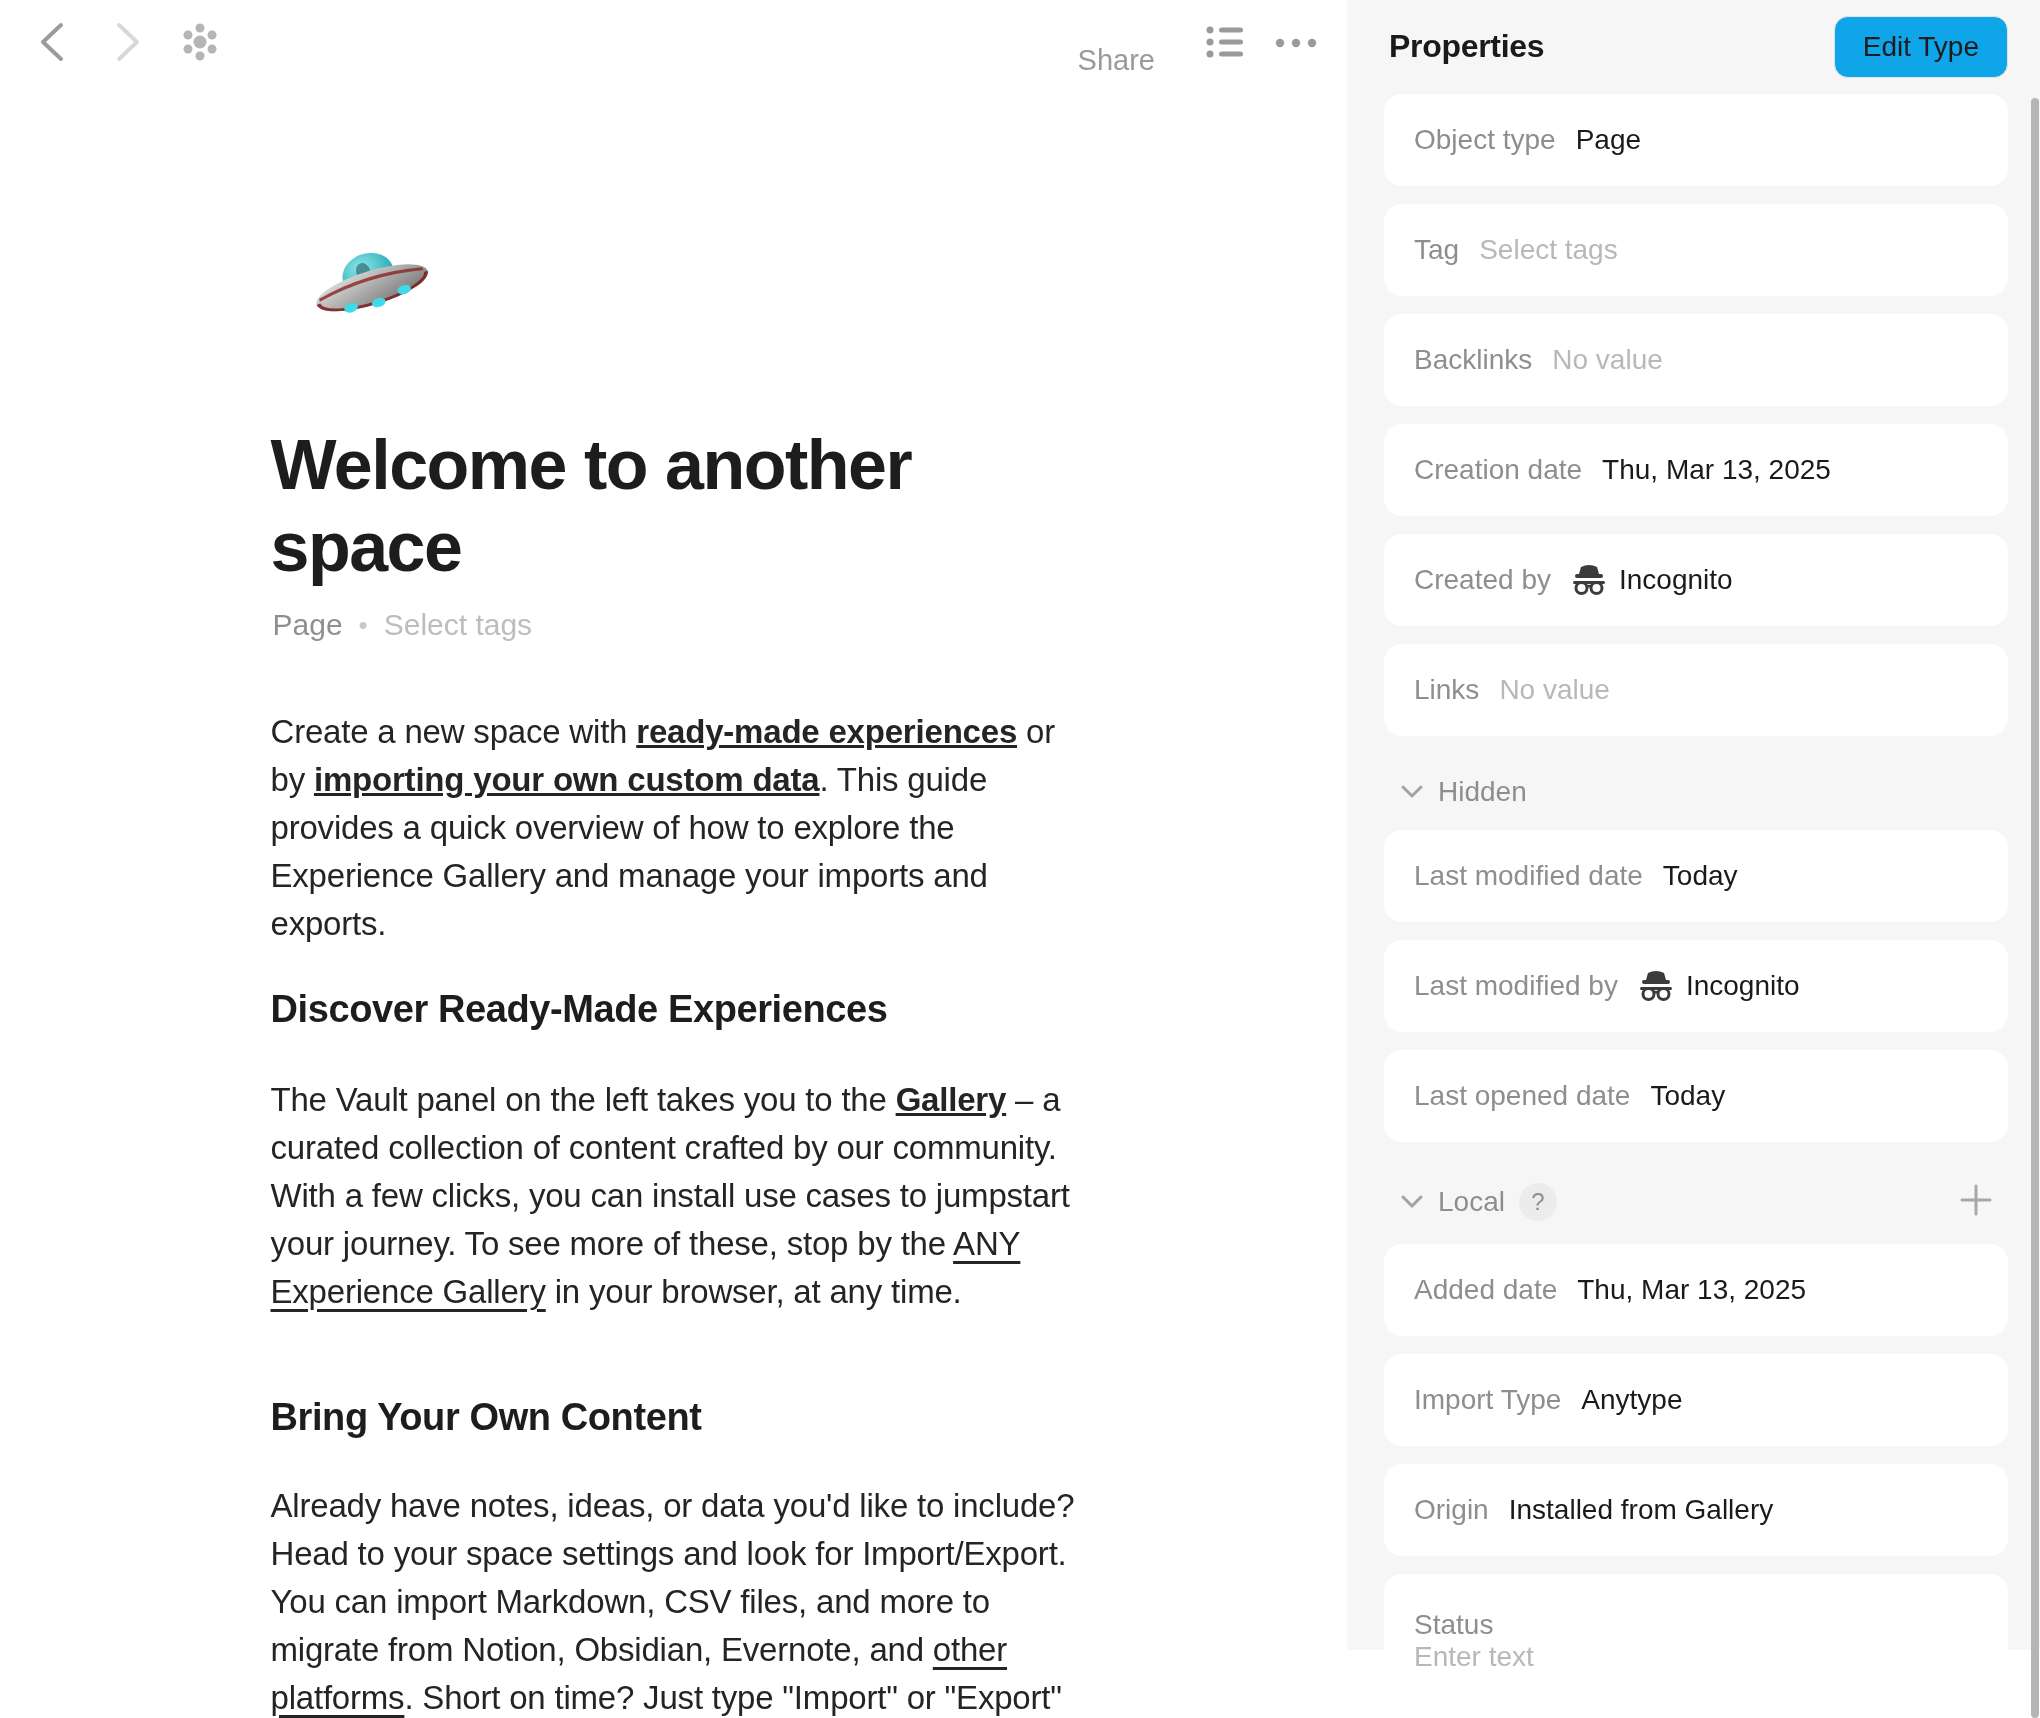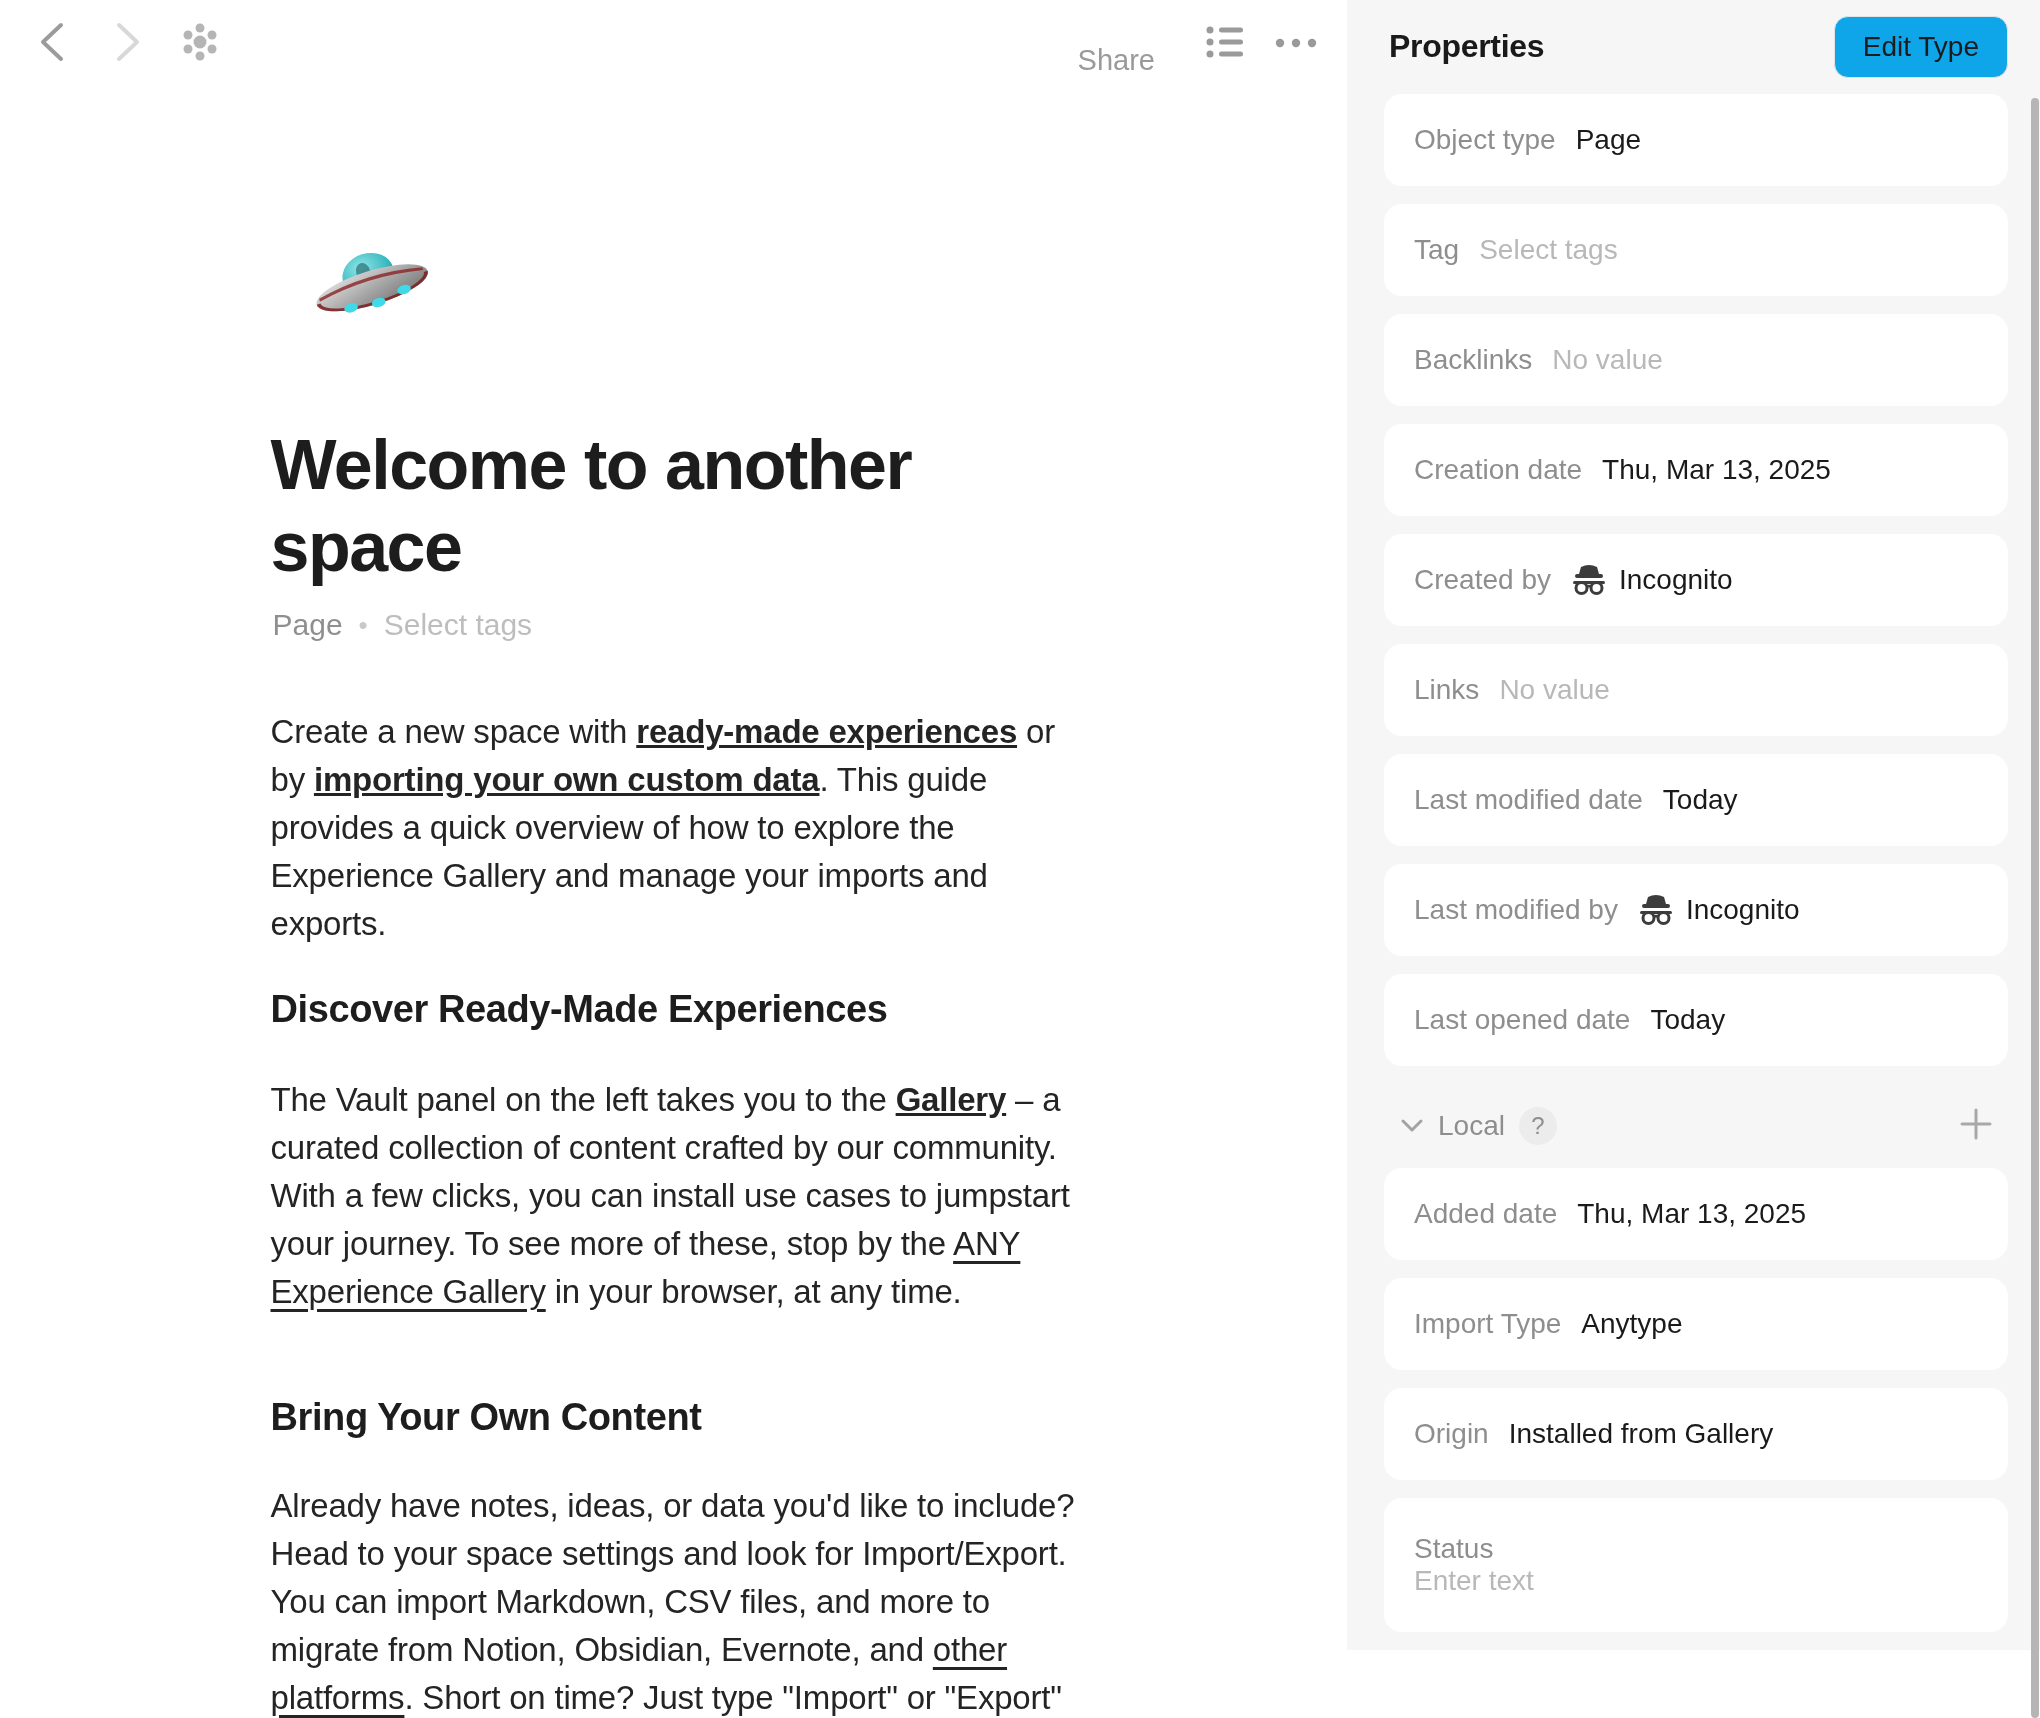--- a/index.html
+++ b/index.html
@@ -220,20 +220,28 @@
           </span>
           <span class="val">Incognito</span>
         </span>
       </div>
 
       <div class="prow">
         <span class="lab">Links</span>
         <span class="ph">No value</span>
       </div>
 
+      <div class="psec psec-hidden">
+        <span class="chev">
+          <svg width="24" height="16" viewBox="0 0 24 16">
+              <polyline points="3,3 12,12 21,3" fill="none" stroke="#a3a3a3" stroke-width="3" stroke-linecap="round" stroke-linejoin="round"></polyline>
+            </svg>
+        </span>
+        <span class="sec-lab">Hidden</span>
+      </div>
 
       <div class="prow">
         <span class="lab">Last modified date</span>
         <span class="val">Today</span>
       </div>
 
       <div class="prow">
         <span class="lab">Last modified by</span>
         <span class="person">
           <span>

